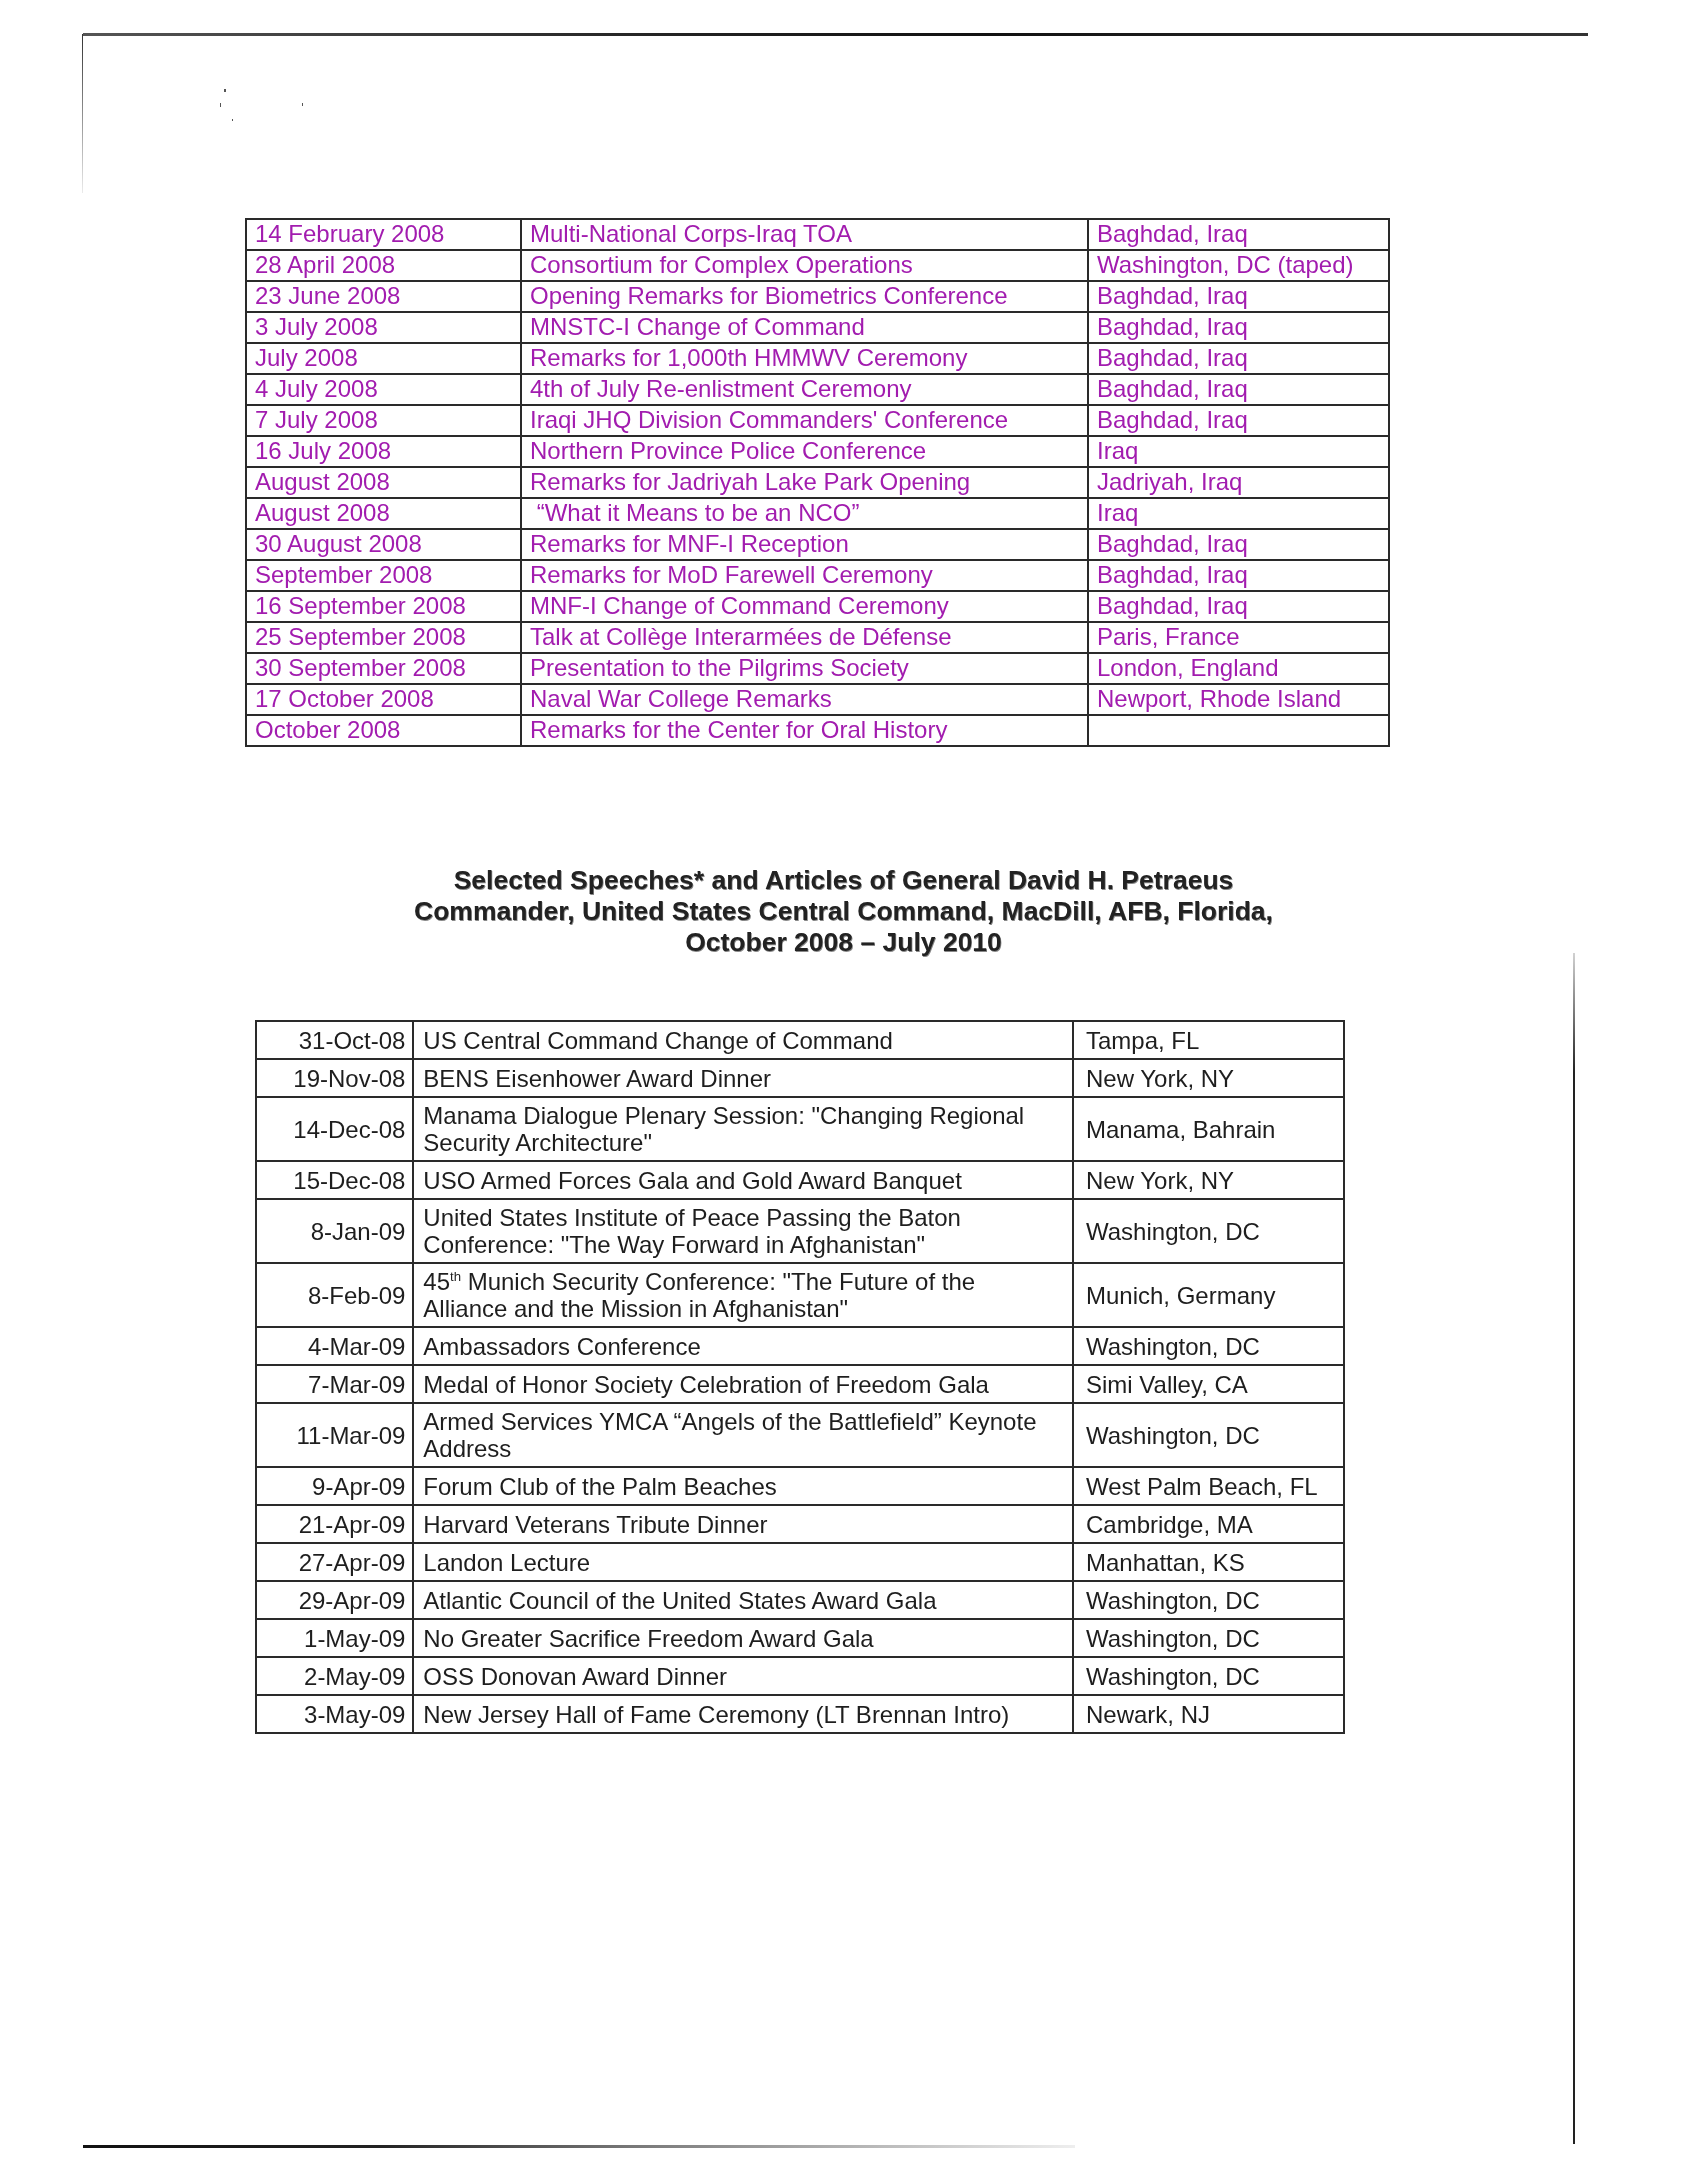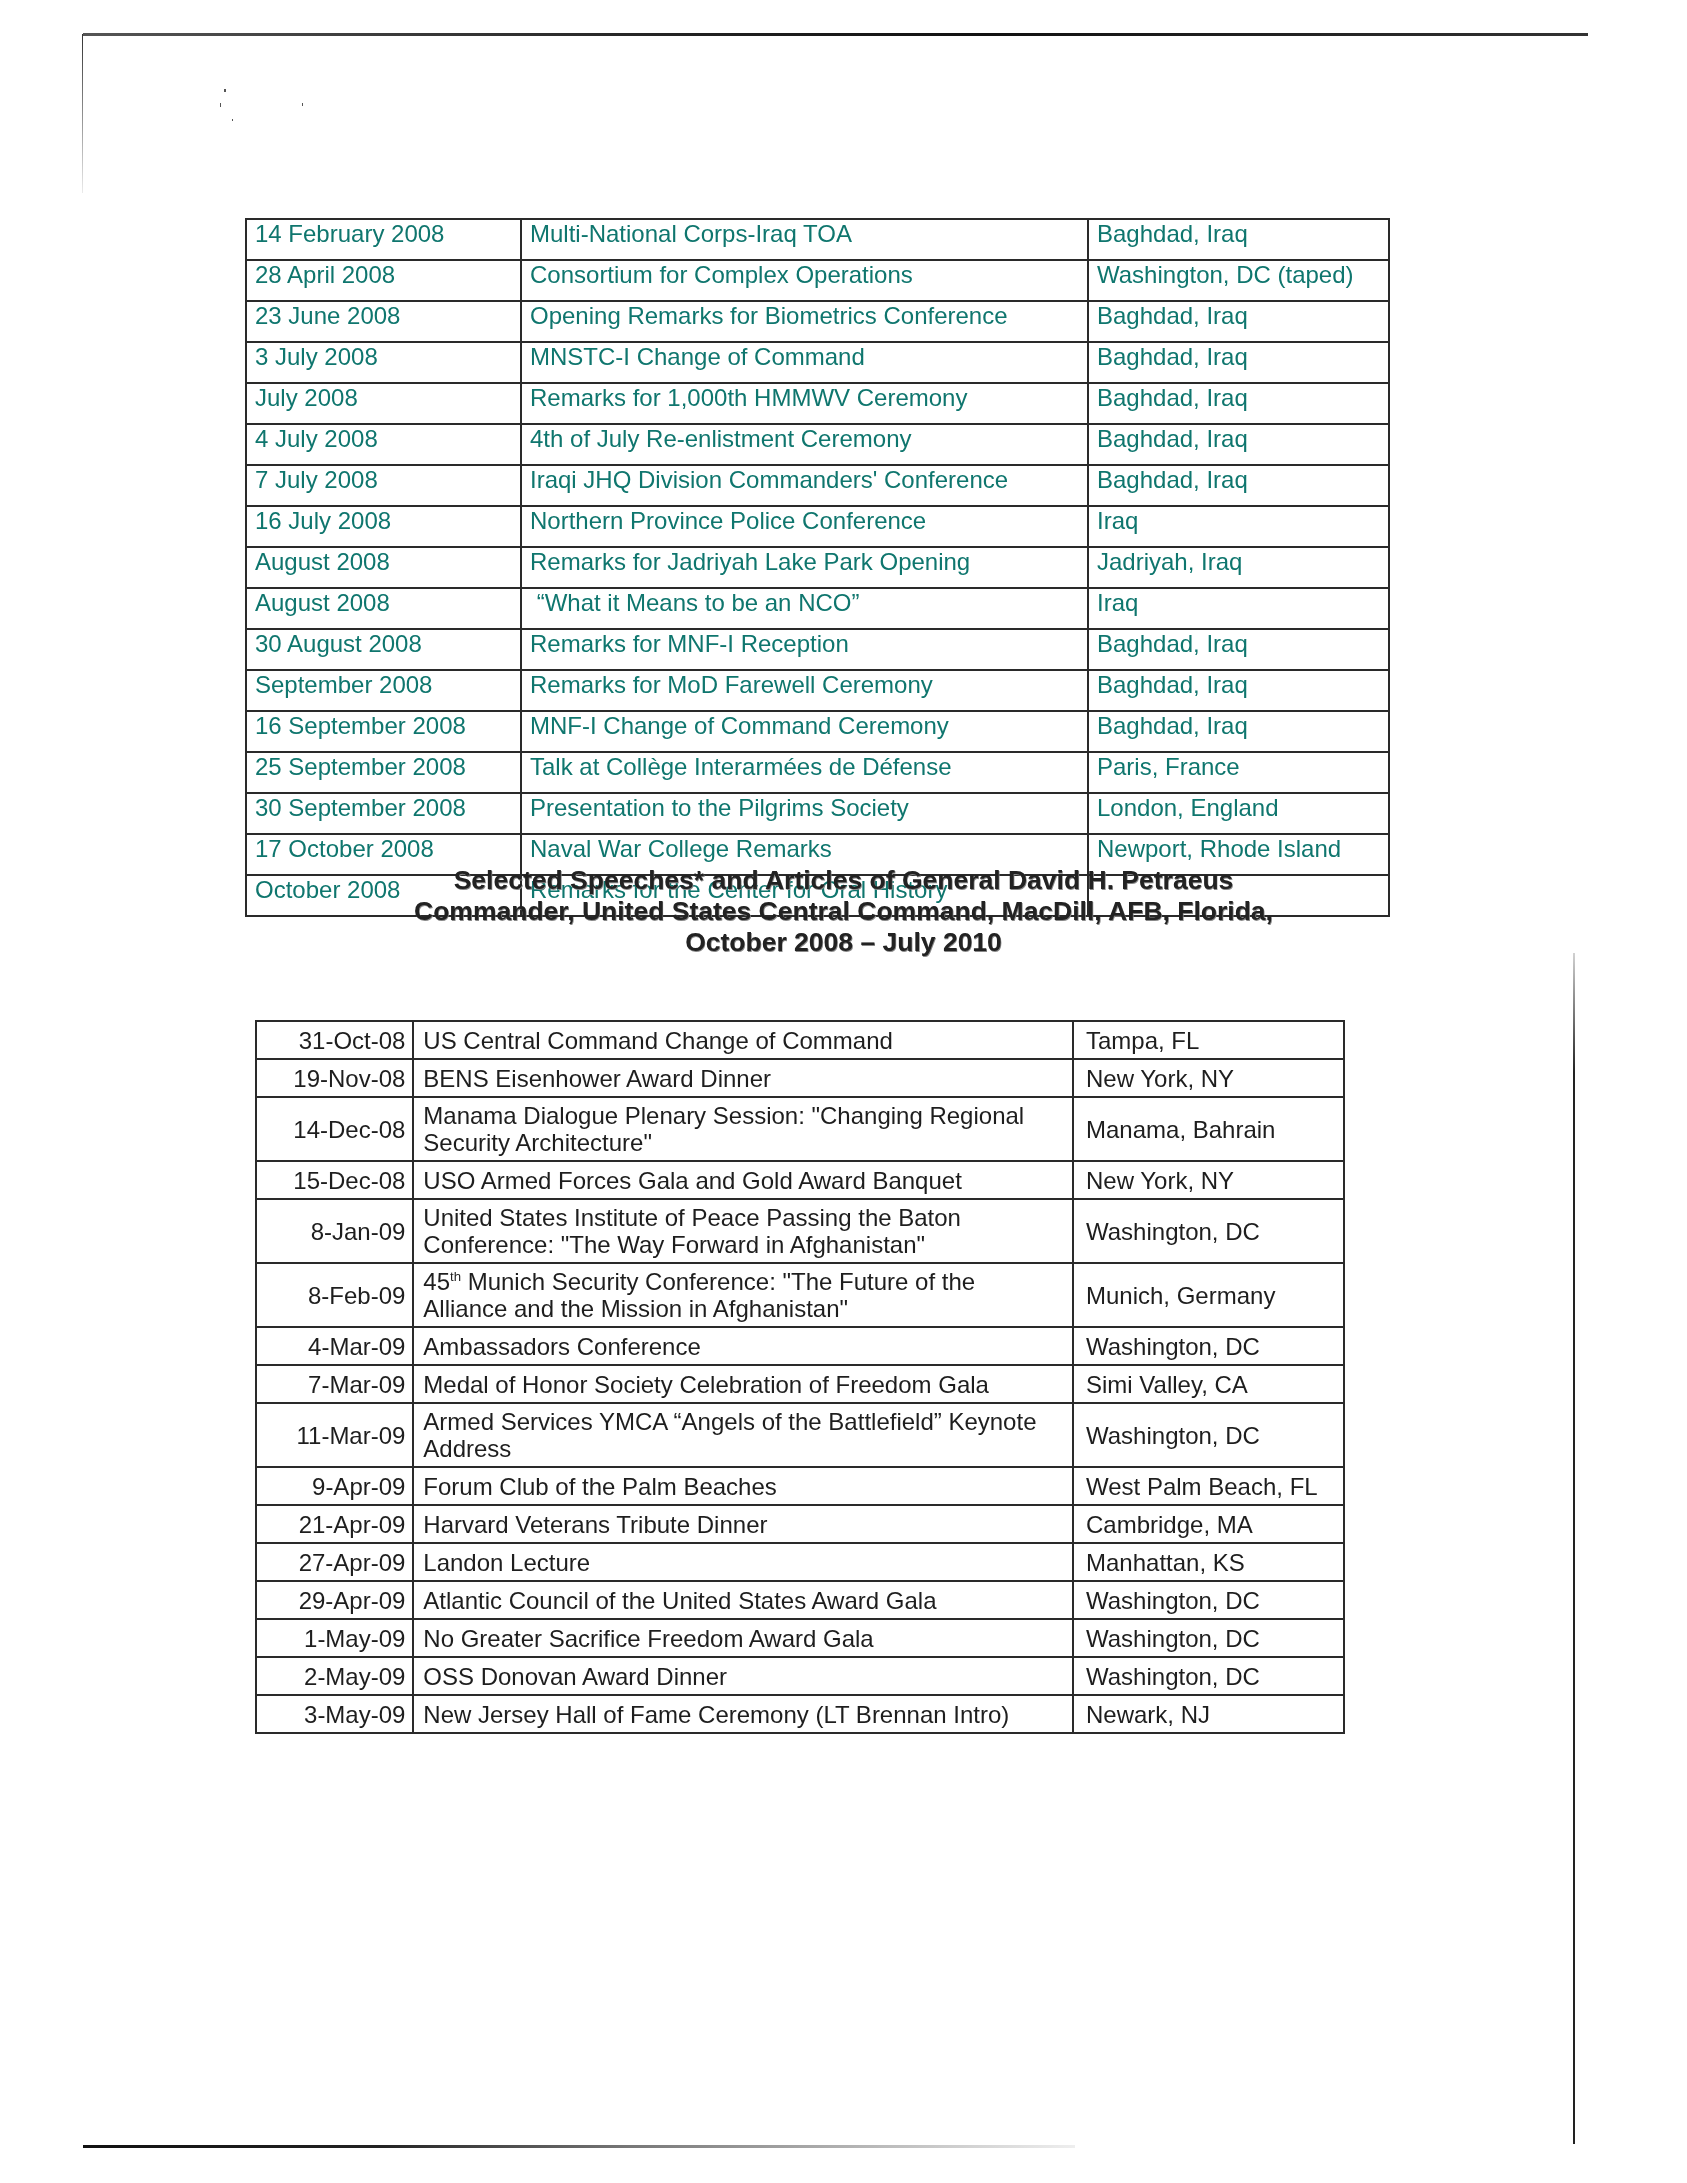--- a/index.html
+++ b/index.html
@@ -45,27 +45,27 @@
     .table1 {
       position: absolute;
       left: 245px; top: 218px;
       width: 1143px;
       border-collapse: collapse;
       table-layout: fixed;
     }
     .table1 td {
       border: 2px solid #2a2a2a;
       height: 27px;
-      padding: 0 0 12px 8px;
+      padding: 0 0 2px 8px;
       font-size: 24px;
       line-height: 27px;
       white-space: nowrap;
       overflow: hidden;
       vertical-align: middle;
-      color: #0f766e;
+      color: #a21caf;
     }
     .table1 col.c1 { width: 275px; }
     .table1 col.c2 { width: 567px; }
     .table1 col.c3 { width: 301px; }
 
     
     .heading {
       position: absolute;
       left: 0; top: 865px;
       width: 1687px;

